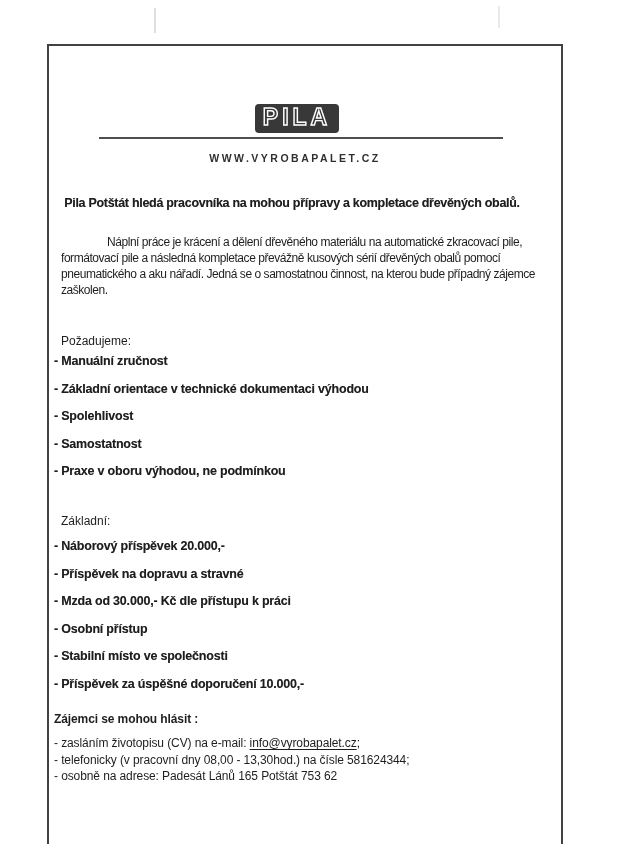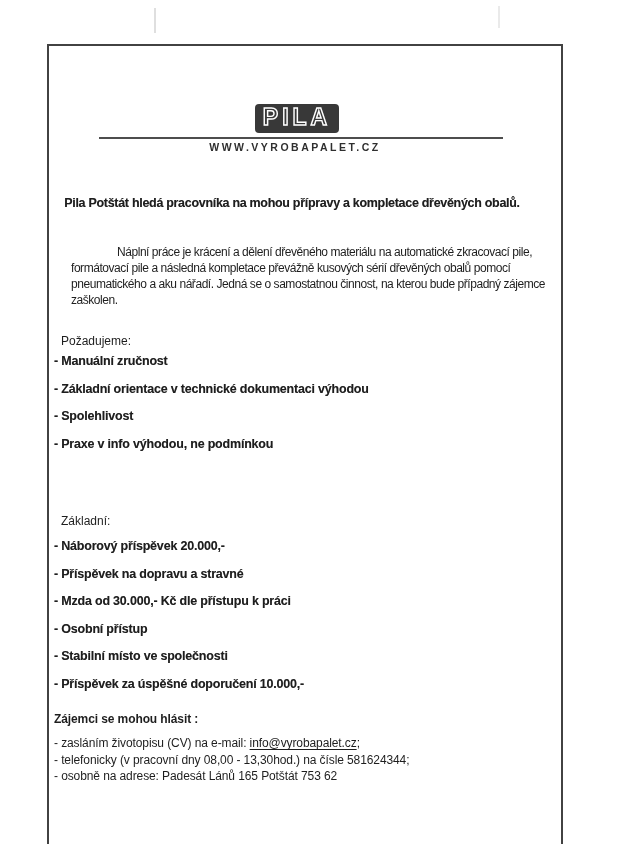--- a/index.html
+++ b/index.html
@@ -53,35 +53,35 @@
   }
   @supports (-webkit-text-stroke: 1px #fff) {
     .logo-potstat { color:#ffffff; -webkit-text-stroke:2px #3d3d3d; }
   }
   .logo-rule {
     width:404px; margin:4px auto 0;
     border-top:2.5px solid #4e4e4e;
     transform:translateX(-4px);
   }
   .logo-www {
-    margin-top:2px;
+    margin-top:13px;
     font-size:10.5px; font-weight:bold; letter-spacing:2.5px;
     color:#2f2f2f;
     transform:translateX(-10px);
   }
 
   
   .heading {
     position:absolute; top:150px; left:0; right:26px; margin:0;
     text-align:center;
     font-size:12.5px; font-weight:bold; letter-spacing:-0.3px;
     text-shadow:0 0 .4px rgba(30,30,30,.45);
   }
   .intro {
-    position:absolute; top:181px; left:5px; right:20px; margin:17px;
+    position:absolute; top:181px; left:5px; right:20px; margin:7px;
     font-size:12px; letter-spacing:-0.45px; line-height:16px;
   }
   .intro-line { white-space:nowrap; }
   .intro-line:first-child { text-indent:46px; }
 
   .section-title { position:absolute; left:5px; margin:7px; font-size:12px; letter-spacing:0; }
   .req-title   { top:281px; }
   .offer-title { top:461px; }
 
   .list { position:absolute; left:5px; right:10px; margin:0; }
@@ -130,21 +130,22 @@
       <div class="intro-line">formátovací pile a následná kompletace převážně kusových sérií dřevěných obalů pomocí</div>
       <div class="intro-line">pneumatického a aku nářadí. Jedná se o samostatnou činnost, na kterou bude případný zájemce</div>
       <div class="intro-line">zaškolen.</div>
     </div>
 
   <p class="section-title req-title">Požadujeme:</p>
   <div class="list req-list">
       <p class="list-item">- Manuální zručnost</p>
       <p class="list-item">- Základní orientace v technické dokumentaci výhodou</p>
       <p class="list-item">- Spolehlivost</p>
-      <p class="list-item">- Praxe v info výhodou, ne podmínkou</p>
+      <p class="list-item">- Samostatnost</p>
+      <p class="list-item">- Praxe v oboru výhodou, ne podmínkou</p>
     </div>
 
   <p class="section-title offer-title">Základní:</p>
   <div class="list offer-list">
       <p class="list-item">- Náborový příspěvek 20.000,-</p>
       <p class="list-item">- Příspěvek na dopravu a stravné</p>
       <p class="list-item">- Mzda od 30.000,- Kč dle přístupu k práci</p>
       <p class="list-item">- Osobní přístup</p>
       <p class="list-item">- Stabilní místo ve společnosti</p>
       <p class="list-item">- Příspěvek za úspěšné doporučení 10.000,-</p>

